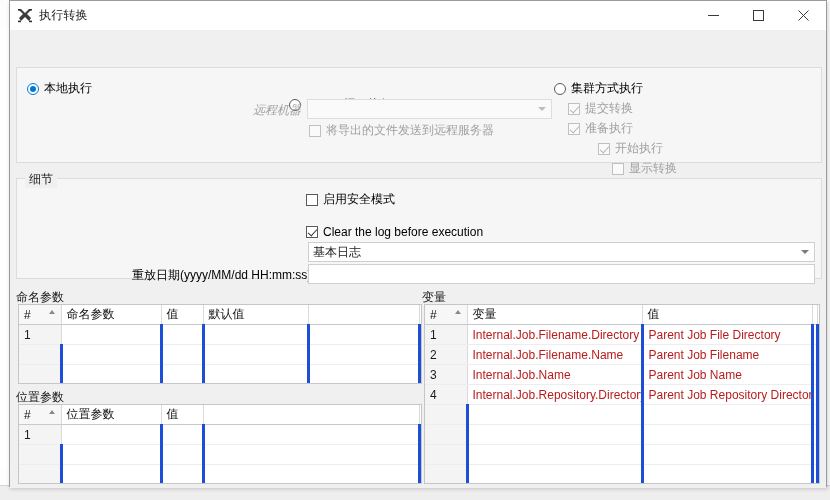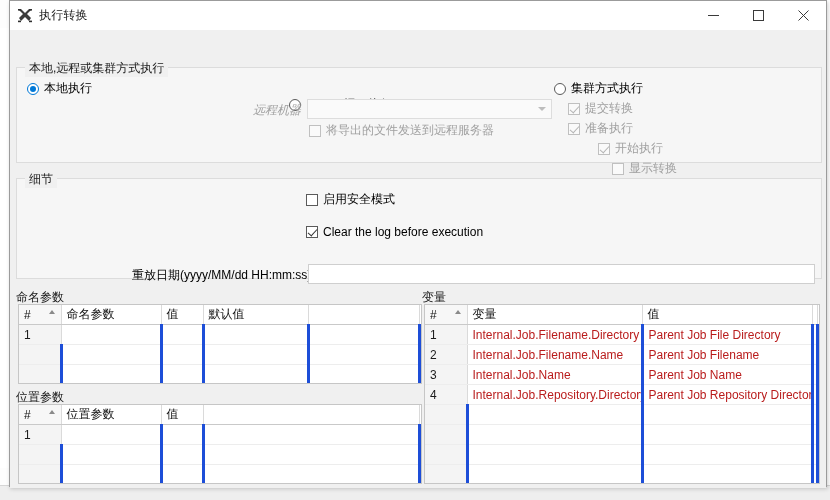--- a/index.html
+++ b/index.html
@@ -299,21 +299,20 @@
         <svg width="11" height="11" viewBox="0 0 11 11">
             <path d="M0.5 0.5 L10.5 10.5 M10.5 0.5 L0.5 10.5" stroke="currentColor" stroke-width="1"></path>
           </svg>
       </div>
     </div>
   </div>
 
   <div class="dialog-body">
 
     <div class="group" id="group-exec">
-      <span class="group-title">本地,远程或集群方式执行</span>
 
       <div class="radio-row" style="left:10px; top:12px;">
         <span class="radio checked"></span>
         <span>本地执行</span>
       </div>
 
       <div class="radio-row" style="left:272px; top:28px;gap:38px;">
         <span class="radio"></span>
         <span>远程执行</span>
       </div>
@@ -355,20 +354,24 @@
 
       <div class="check-row" style="left:289px; top:12px;align-items:center;">
         <span class="cbox"></span>
         <span>启用安全模式</span>
       </div>
       <div class="check-row" style="left:289px; top:46px;">
         <span class="cbox checked"></span>
         <span>Clear the log before execution</span>
       </div>
 
+      <div class="combo" style="left:291px; top:63px; width:507px;">
+        <span>基本日志</span>
+        <span class="arrow"></span>
+      </div>
 
       <span class="field-label" style="left:115px; top:88px; width:172px;">重放日期(yyyy/MM/dd HH:mm:ss)</span>
       <div class="textbox" style="left:291px; top:85px; width:507px;">
         <span></span>
       </div>
     </div>
 
     <span class="section-caption" style="left:6px; top:258px;">命名参数</span>
     <div class="tablebox" style="left:8px; top:273px; width:404px; height:80px;">
       <table class="grid">

